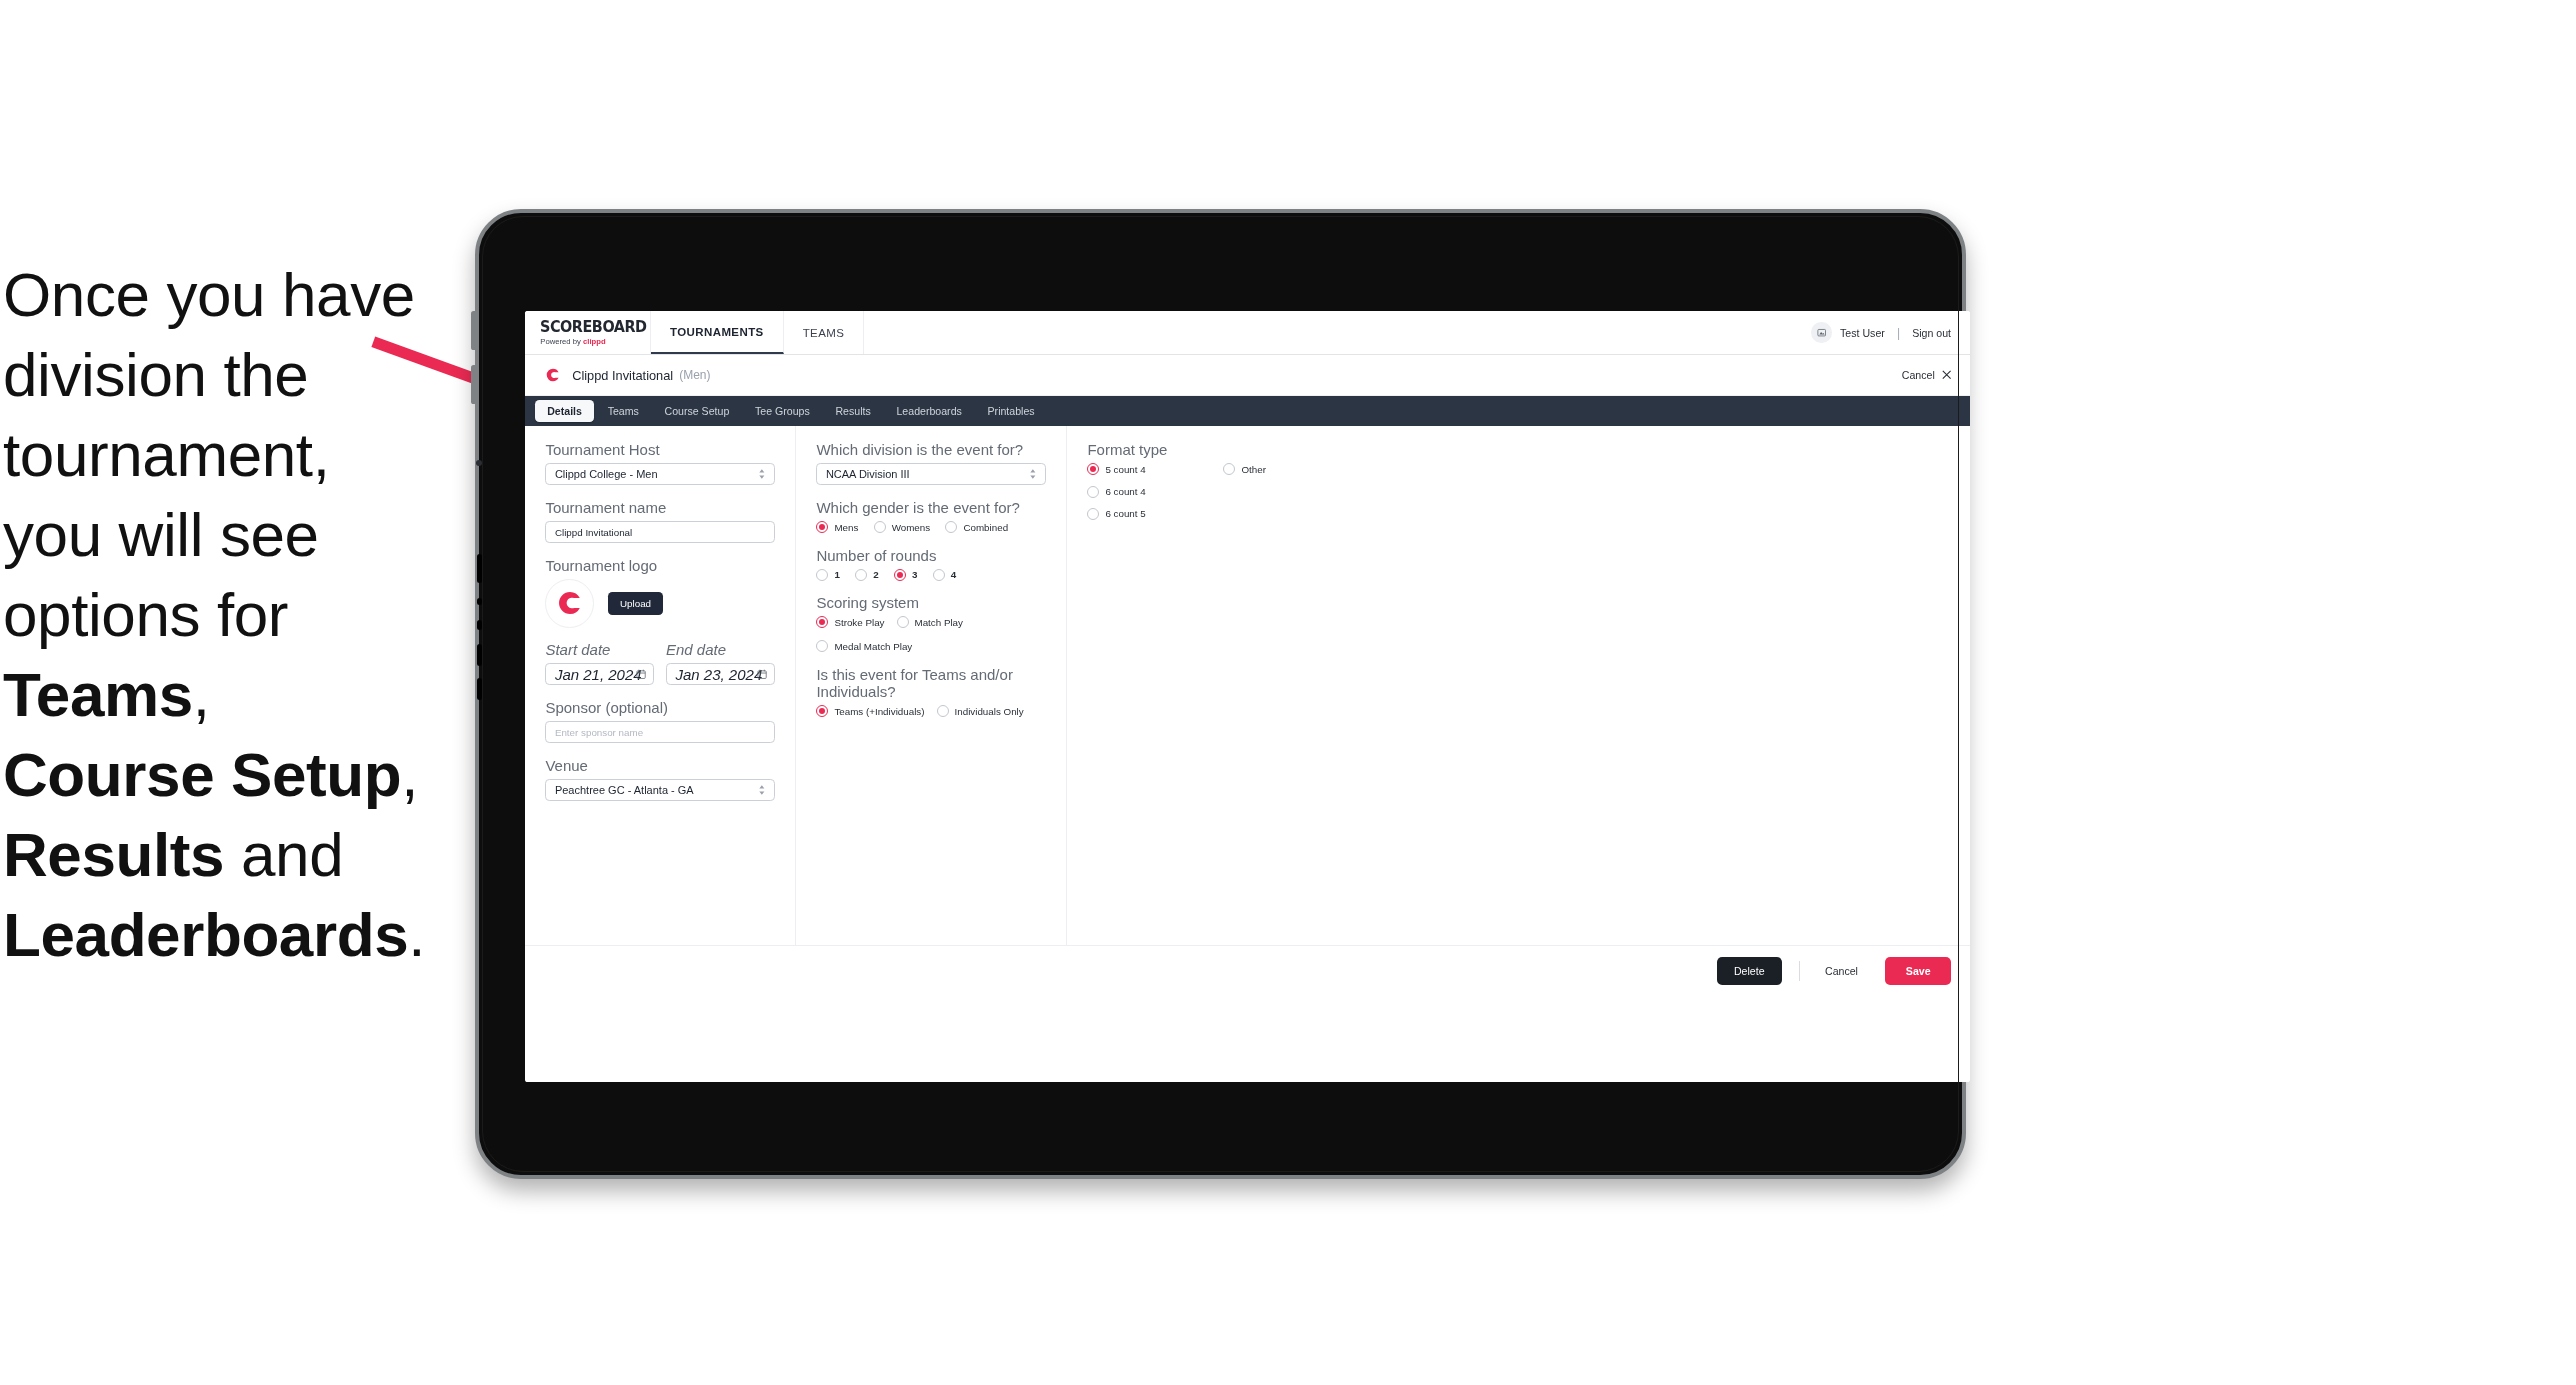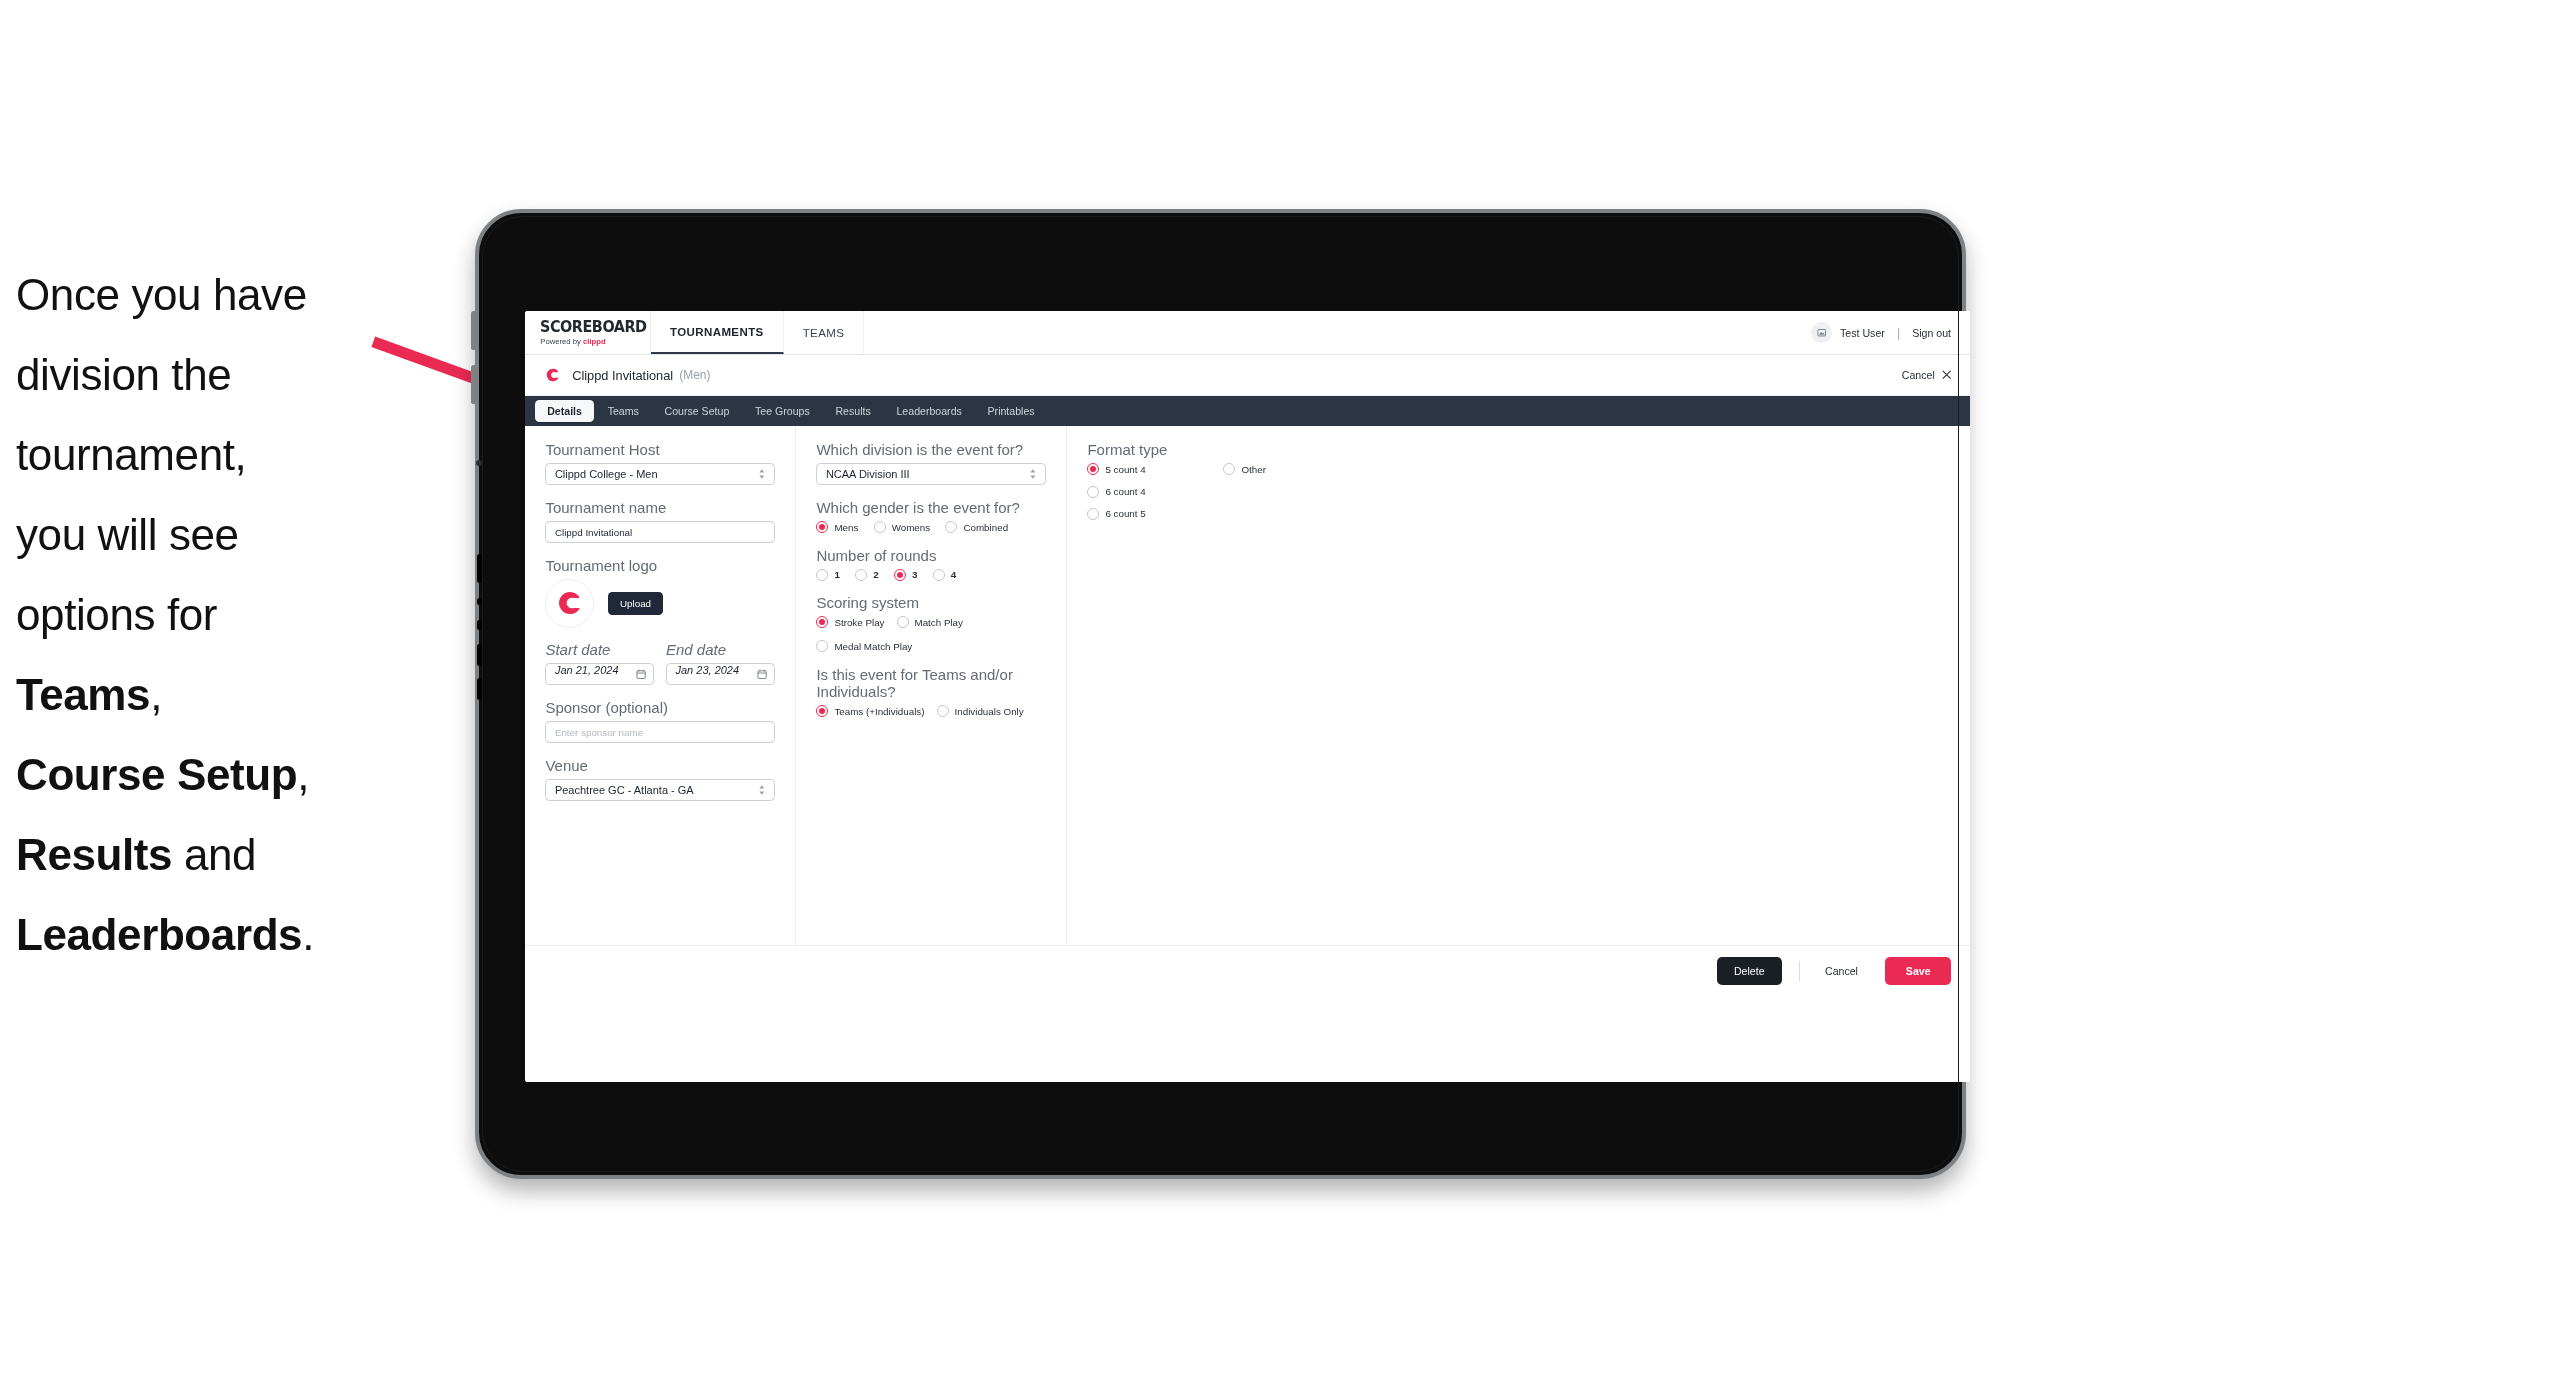--- a/index.html
+++ b/index.html
@@ -7,23 +7,23 @@
     width: 2576px; height: 1386px;
     background: #ffffff;
     font-family: "Liberation Sans", sans-serif;
     overflow: hidden;
   }
   #root { position: relative; width: 2576px; height: 1386px; background:#fff; }
 
   
   .caption {
     position: absolute;
-    left: 16px; top: 255px;
+    left: 3px; top: 255px;
     width: 426px;
-    font-size: 44px;
+    font-size: 62px;
     line-height: 80px;
     color: #111111;
     letter-spacing: -0.4px;
   }
   .caption b { font-weight: 700; }
 
   
   .arrow { position: absolute; left: 366px; top: 323px; width: 341px; height: 170px; }
 
   
@@ -153,22 +153,22 @@
   .uploadbtn{
     background:#20283a; color:#fff; font-size:9.8px;
     padding:6px 12px; border-radius:4.3px; cursor:pointer;
   }
 
   .daterow{ display:flex; gap:12px;font-style:italic; }
   .datecell{ flex:1; }
   .dateinput{
     position:relative; width:100%; height:22px;
     border:0.9px solid #cbd0d7; border-radius:4.3px; background:#fff;
-    display:flex; padding:0 8.5px;
-    font-size:11px; color:#1d2430; cursor:pointer;
+    display:flex; align-items:center; padding:0 8.5px;
+    font-size:15px; color:#1d2430; cursor:pointer;
   }
   .calicon{ position:absolute; right:6.8px; top:50%; transform:translateY(-50%); }
 
   
   .radiorow{ display:flex; align-items:center; gap:15.3px; flex-wrap:wrap; }
   .radio{ display:flex; align-items:center; gap:6px; cursor:pointer; }
   .rdot{
     width:12px;height:12px;border-radius:50%;
     border:1.3px solid #c2c7ce; background:#fff;
     display:flex;align-items:center;justify-content:center; flex:none;

